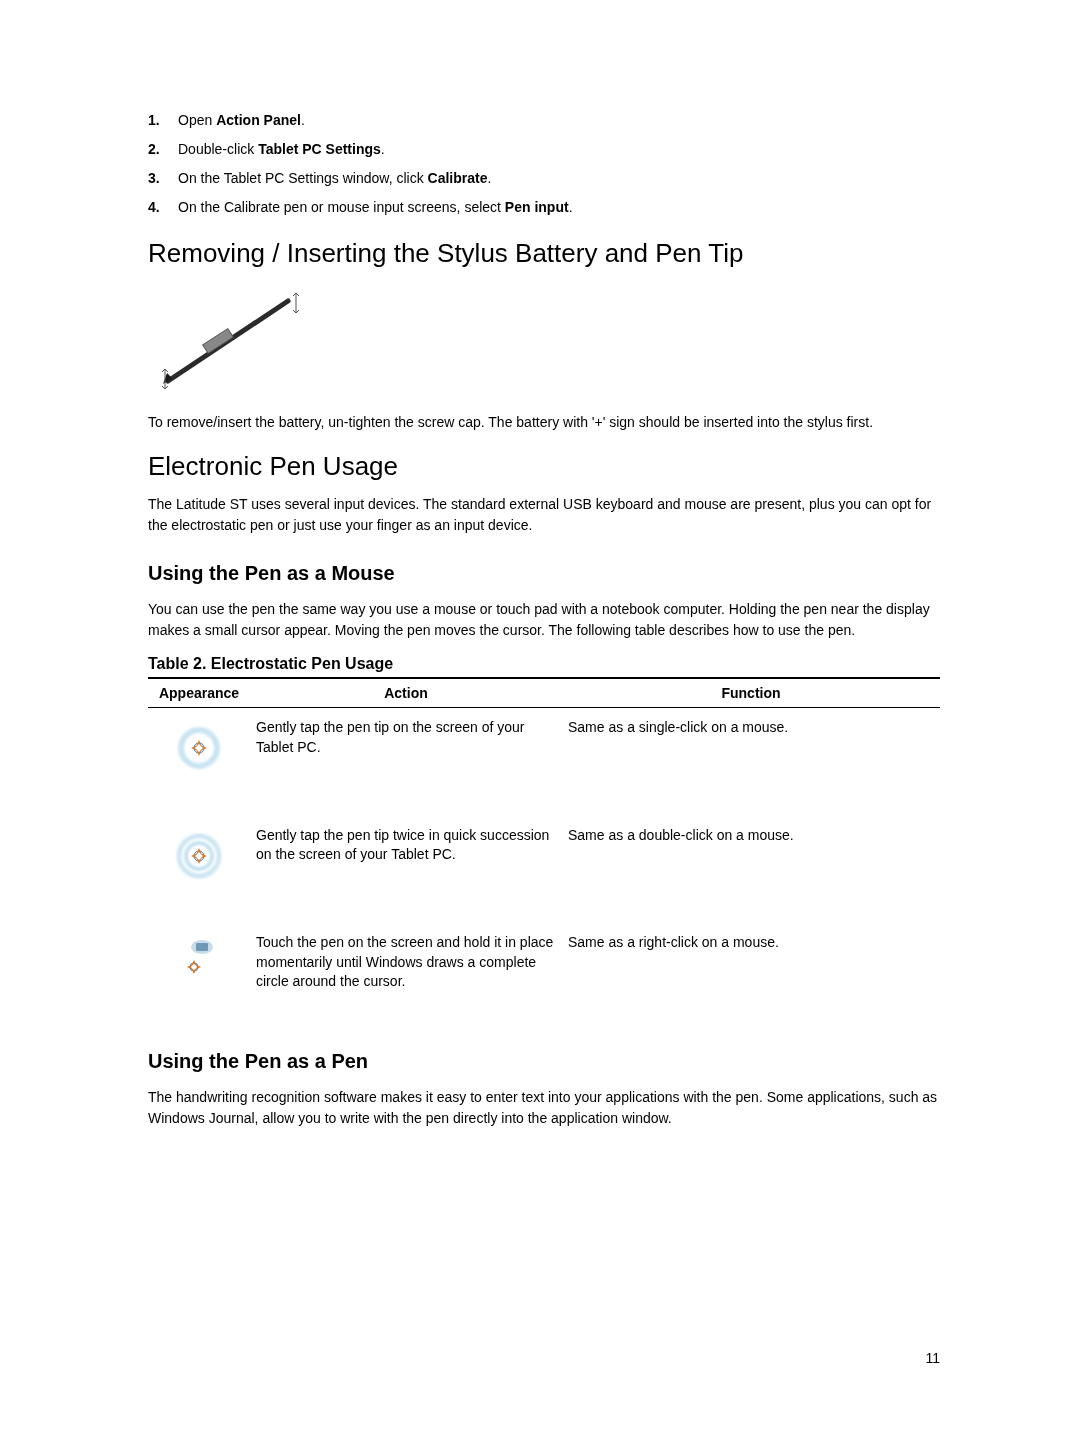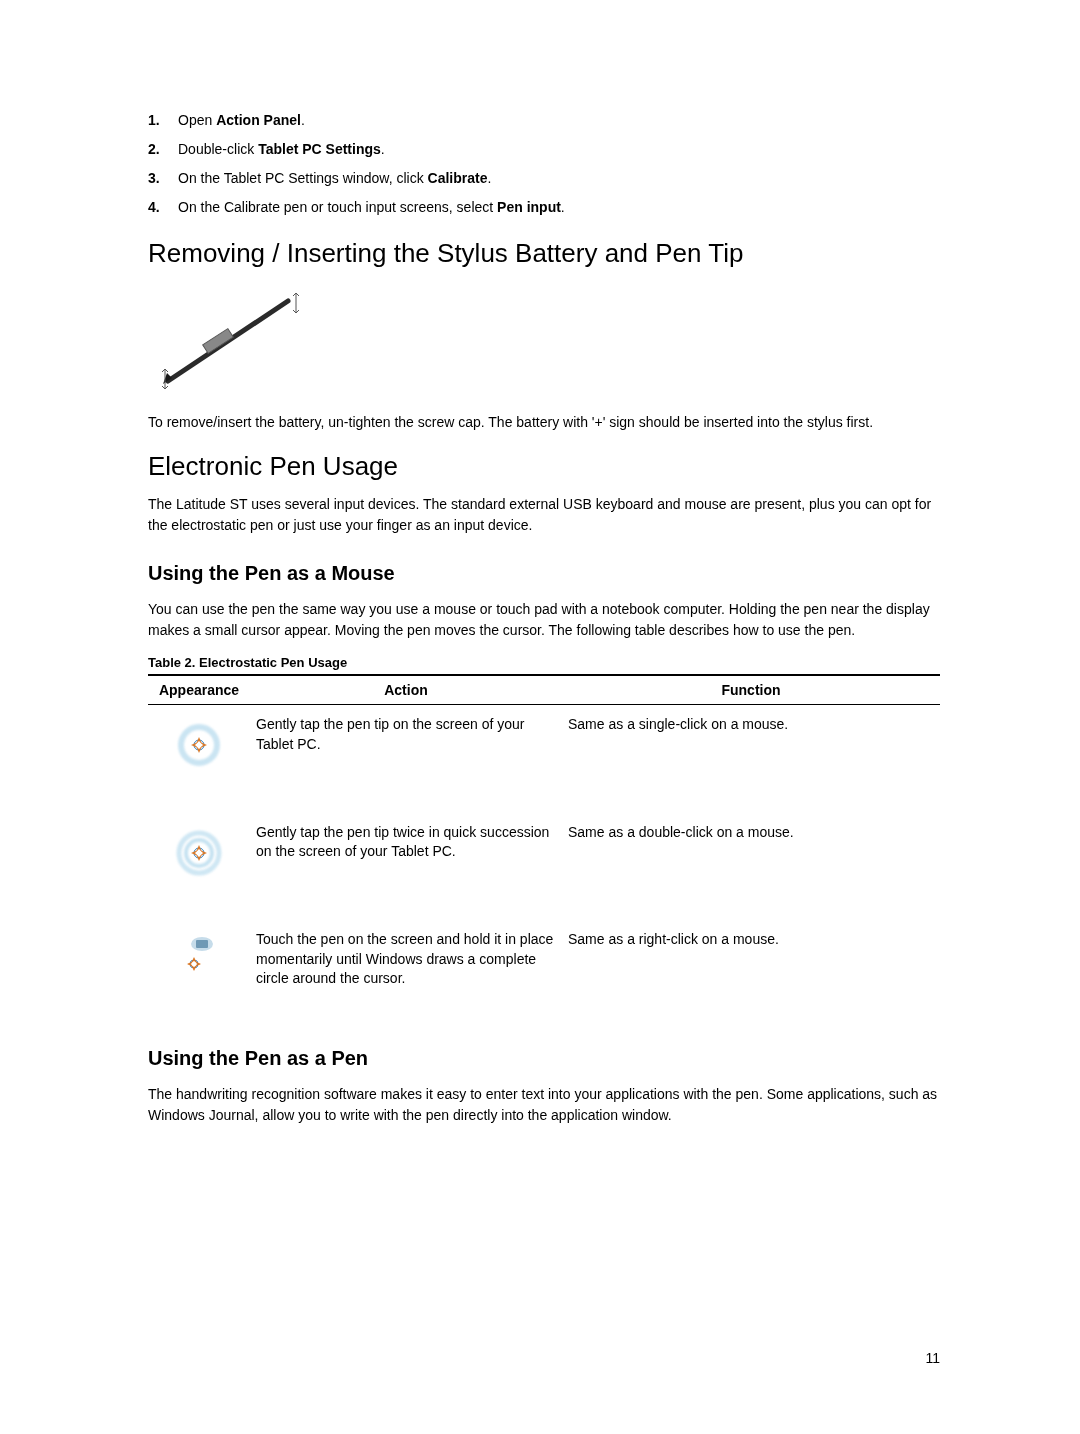--- a/index.html
+++ b/index.html
@@ -45,21 +45,21 @@
     font-size: 20px;
     font-weight: bold;
     margin: 26px 0 14px 0;
   }
   p.body {
     line-height: 1.5;
     margin: 0 0 14px 0;
   }
   .caption {
     font-weight: bold;
-    font-size: 13px;
+    font-size: 16px;
     margin: 12px 0 4px 0;
   }
   table.pen {
     width: 100%;
     border-collapse: collapse;
     font-size: 14px;
   }
   table.pen th {
     font-weight: bold;
     padding: 6px 8px;
@@ -110,21 +110,21 @@
     </li>
     <li>
       <span class="num">3.</span>
       <span class="txt">
         <span>On the Tablet PC Settings window, click </span><span class="bold">Calibrate</span><span>.</span>
       </span>
     </li>
     <li>
       <span class="num">4.</span>
       <span class="txt">
-        <span>On the Calibrate pen or touch input screens, select </span><span class="bold">Pen input</span><span>.</span>
+        <span>On the Calibrate pen or mouse input screens, select </span><span class="bold">Pen input</span><span>.</span>
       </span>
     </li>
   </ol>
 
   <h2 class="section">Removing / Inserting the Stylus Battery and Pen Tip</h2>
 
   <div class="stylus-figure">
     <svg width="180" height="110" viewBox="0 0 180 110">
       <g>
         <line x1="20" y1="100" x2="140" y2="20" stroke="#2b2b2b" stroke-width="5" stroke-linecap="round"></line>

